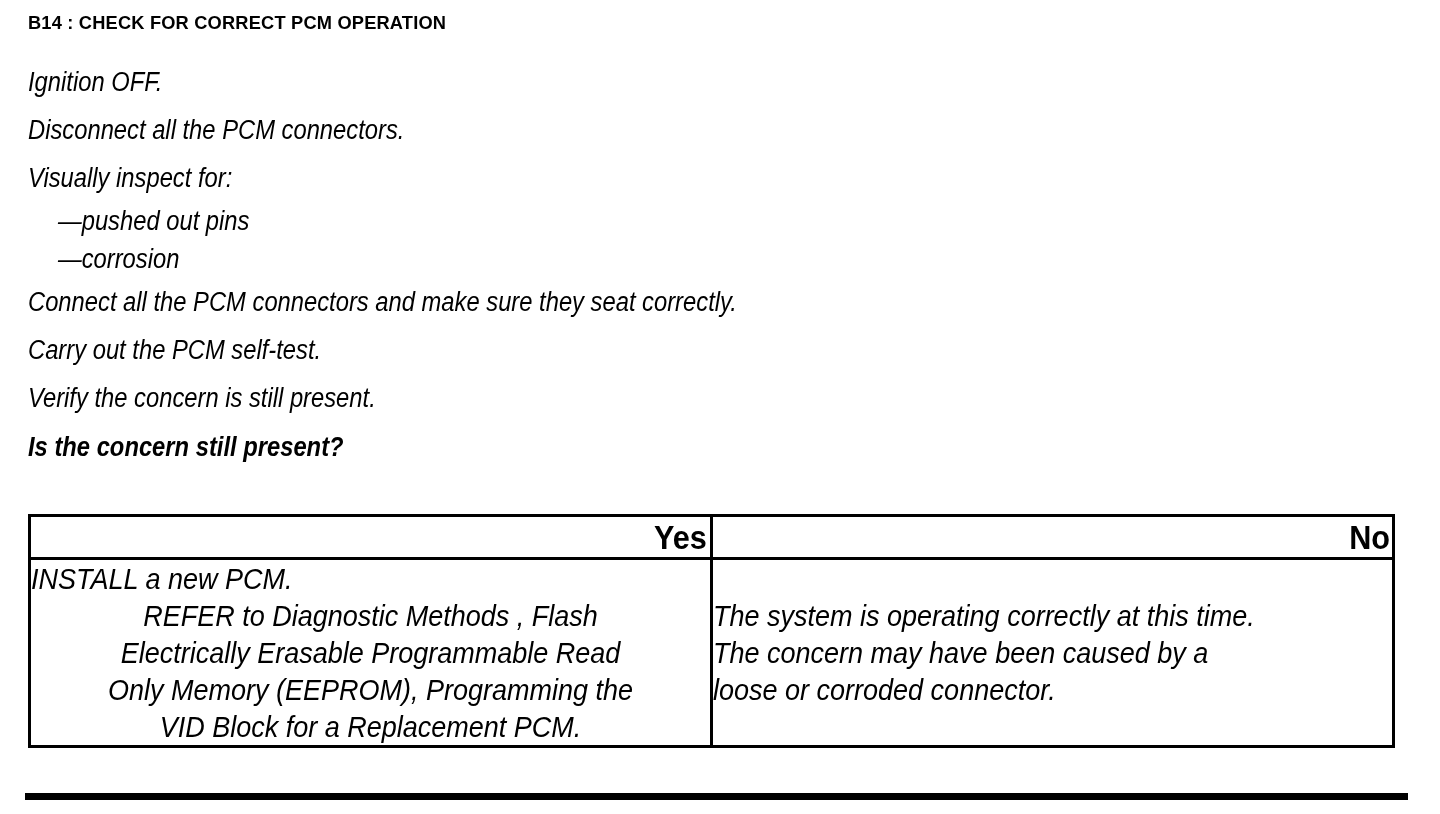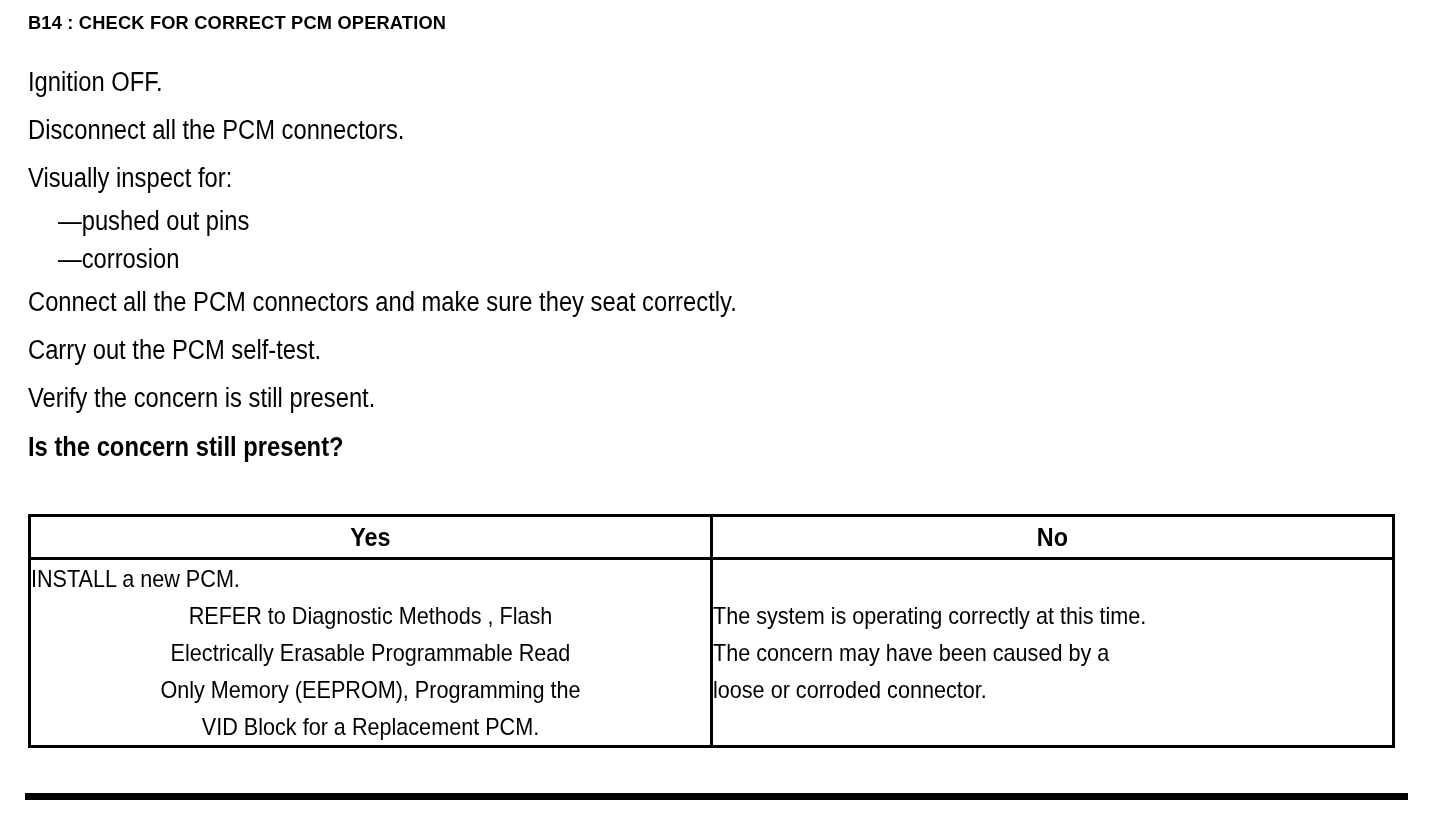--- a/index.html
+++ b/index.html
@@ -36,20 +36,21 @@
     transform: scaleX(0.96);
     transform-origin: left top;
   }
 
   
   .body-block {
     position: absolute;
     left: 28px;
     top: 58px;
     width: 1380px;
+    font-style: italic;
   }
   .line {
     font-size: 27px;
     line-height: 48px;
     white-space: nowrap;
     transform: scaleX(0.88);
     transform-origin: left center;
     height: 48px;
   }
   .line.sub {
@@ -75,35 +76,36 @@
   .answer-table td, .answer-table th {
     border: 3px solid #000;
     padding: 0;
     vertical-align: middle;
   }
   .answer-table .col-yes { width: 682px; }
   .answer-table .col-no  { width: 682px; }
 
   .hdr {
     height: 40px;
-    text-align: center;
-    font-size: 26px;
+    text-align: right;
+    font-size: 34px;
     font-weight: bold;
     border-bottom-width: 3px;
   }
   .hdr span {
     display: inline-block;
     transform: scaleX(0.9);
   }
 
   .cell {
     height: 184px;
     padding: 4px 6px 6px 6px;
-    font-size: 24px;
+    font-size: 30px;
     line-height: 37px;
+    font-style: italic;
   }
   .cell-yes { text-align: center; vertical-align: top; }
   .cell-yes .flush { text-align: left; }
   .cell-yes .ln, .cell-no .ln {
     display: block;
     white-space: nowrap;
     transform: scaleX(0.9);
   }
   .cell-yes .ln { transform-origin: center center; }
   .cell-yes .flush.ln { transform-origin: left center; }

